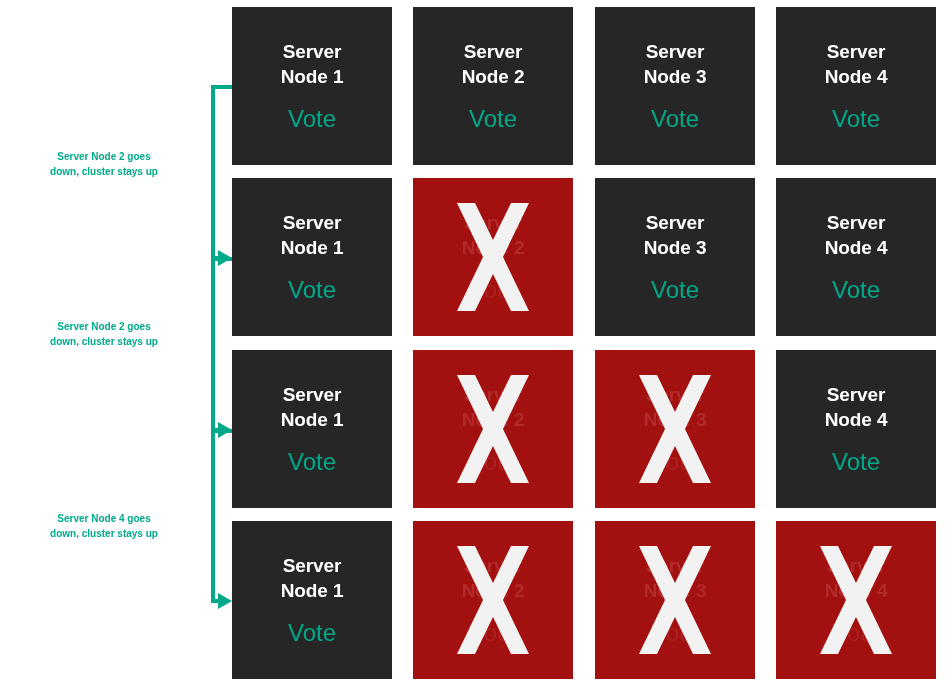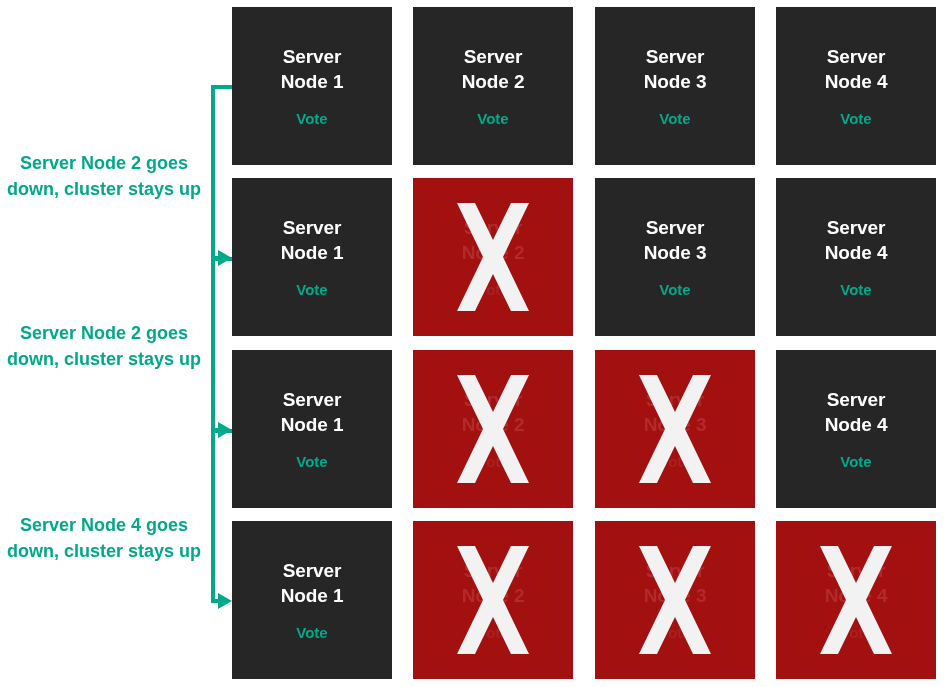--- a/index.html
+++ b/index.html
@@ -39,22 +39,22 @@
     text-align: center;
     letter-spacing: -0.1px;
     white-space: pre-line;
     position: relative;
     z-index: 1;
   }
   .card.up   .card-title { color: #ffffff; }
   .card.down .card-title { color: #B32A2A; }
 
   .card-vote {
-    font-size: 15px;
-    font-weight: bold;
+    font-size: 24px;
+    font-weight: normal;
     line-height: 1.2;
     margin-top: 16px;
     text-align: center;
     position: relative;
     z-index: 1;
   }
   .card.up   .card-vote { color: #00A98A; }
   .card.down .card-vote { color: #AB2020; }
 
   
@@ -66,21 +66,21 @@
     z-index: 2;
     pointer-events: none;
   }
 
   
   .caption {
     position: absolute;
     width: 208px;
     text-align: center;
     color: #00A98A;
-    font-size: 18px;
+    font-size: 10px;
     font-weight: bold;
     line-height: 1.45;
     white-space: pre-line;
     left: 0;
   }
 
   
   .connector {
     position: absolute;
     left: 0;

